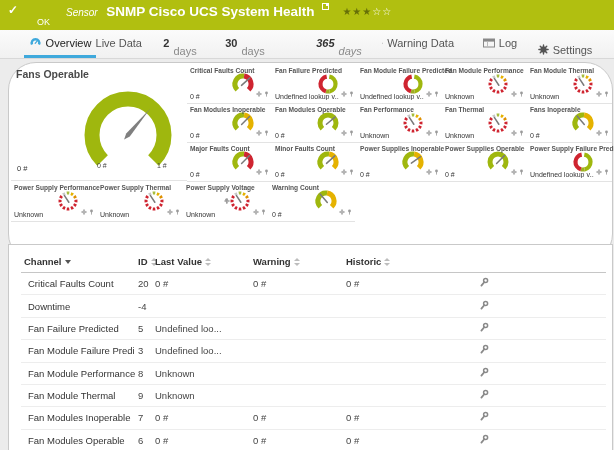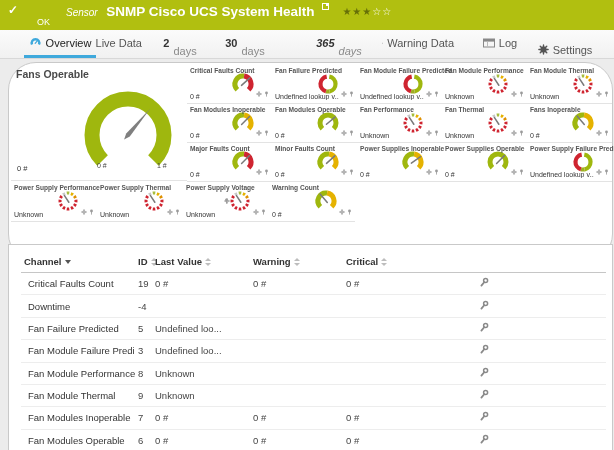--- a/index.html
+++ b/index.html
@@ -666,28 +666,28 @@
         <col style="width:93px">
           <col style="width:133px">
           <col style="width:130px">
       </colgroup>
       <thead>
           <tr id="thead-row">
             <th class=""><span>Channel</span><span class="caret"></span></th>
             <th class="r"><span>ID</span><span class="sdual"><div class="u"></div><div class="d"></div></span></th>
             <th class=""><span>Last Value</span><span class="sdual"><div class="u"></div><div class="d"></div></span></th>
             <th class="r"><span>Warning</span><span class="sdual"><div class="u"></div><div class="d"></div></span></th>
-            <th class="r"><span>Critical</span><span class="sdual"><div class="u"></div><div class="d"></div></span></th>
+            <th class="r"><span>Historic</span><span class="sdual"><div class="u"></div><div class="d"></div></span></th>
             <th></th>
           </tr>
         </thead>
       <tbody id="tbody">
           <tr>
             <td class="ch">Critical Faults Count</td>
-            <td class="r">19</td>
+            <td class="r">20</td>
             <td class="r">0 #</td>
             <td class="r">0 #</td>
             <td class="r">0 #</td>
             <td class="r"><svg class="wrench" width="10" height="11" viewBox="0 0 10 11">
                 <circle cx="6.6" cy="3.6" r="2" fill="none" stroke="#8a8a8a" stroke-width="1.5"></circle>
                 <line x1="5.2" y1="5.2" x2="2.4" y2="8.6" stroke="#8a8a8a" stroke-width="1.8" stroke-linecap="round"></line>
               </svg></td>
           </tr>
           <tr>
             <td class="ch">Downtime</td>

